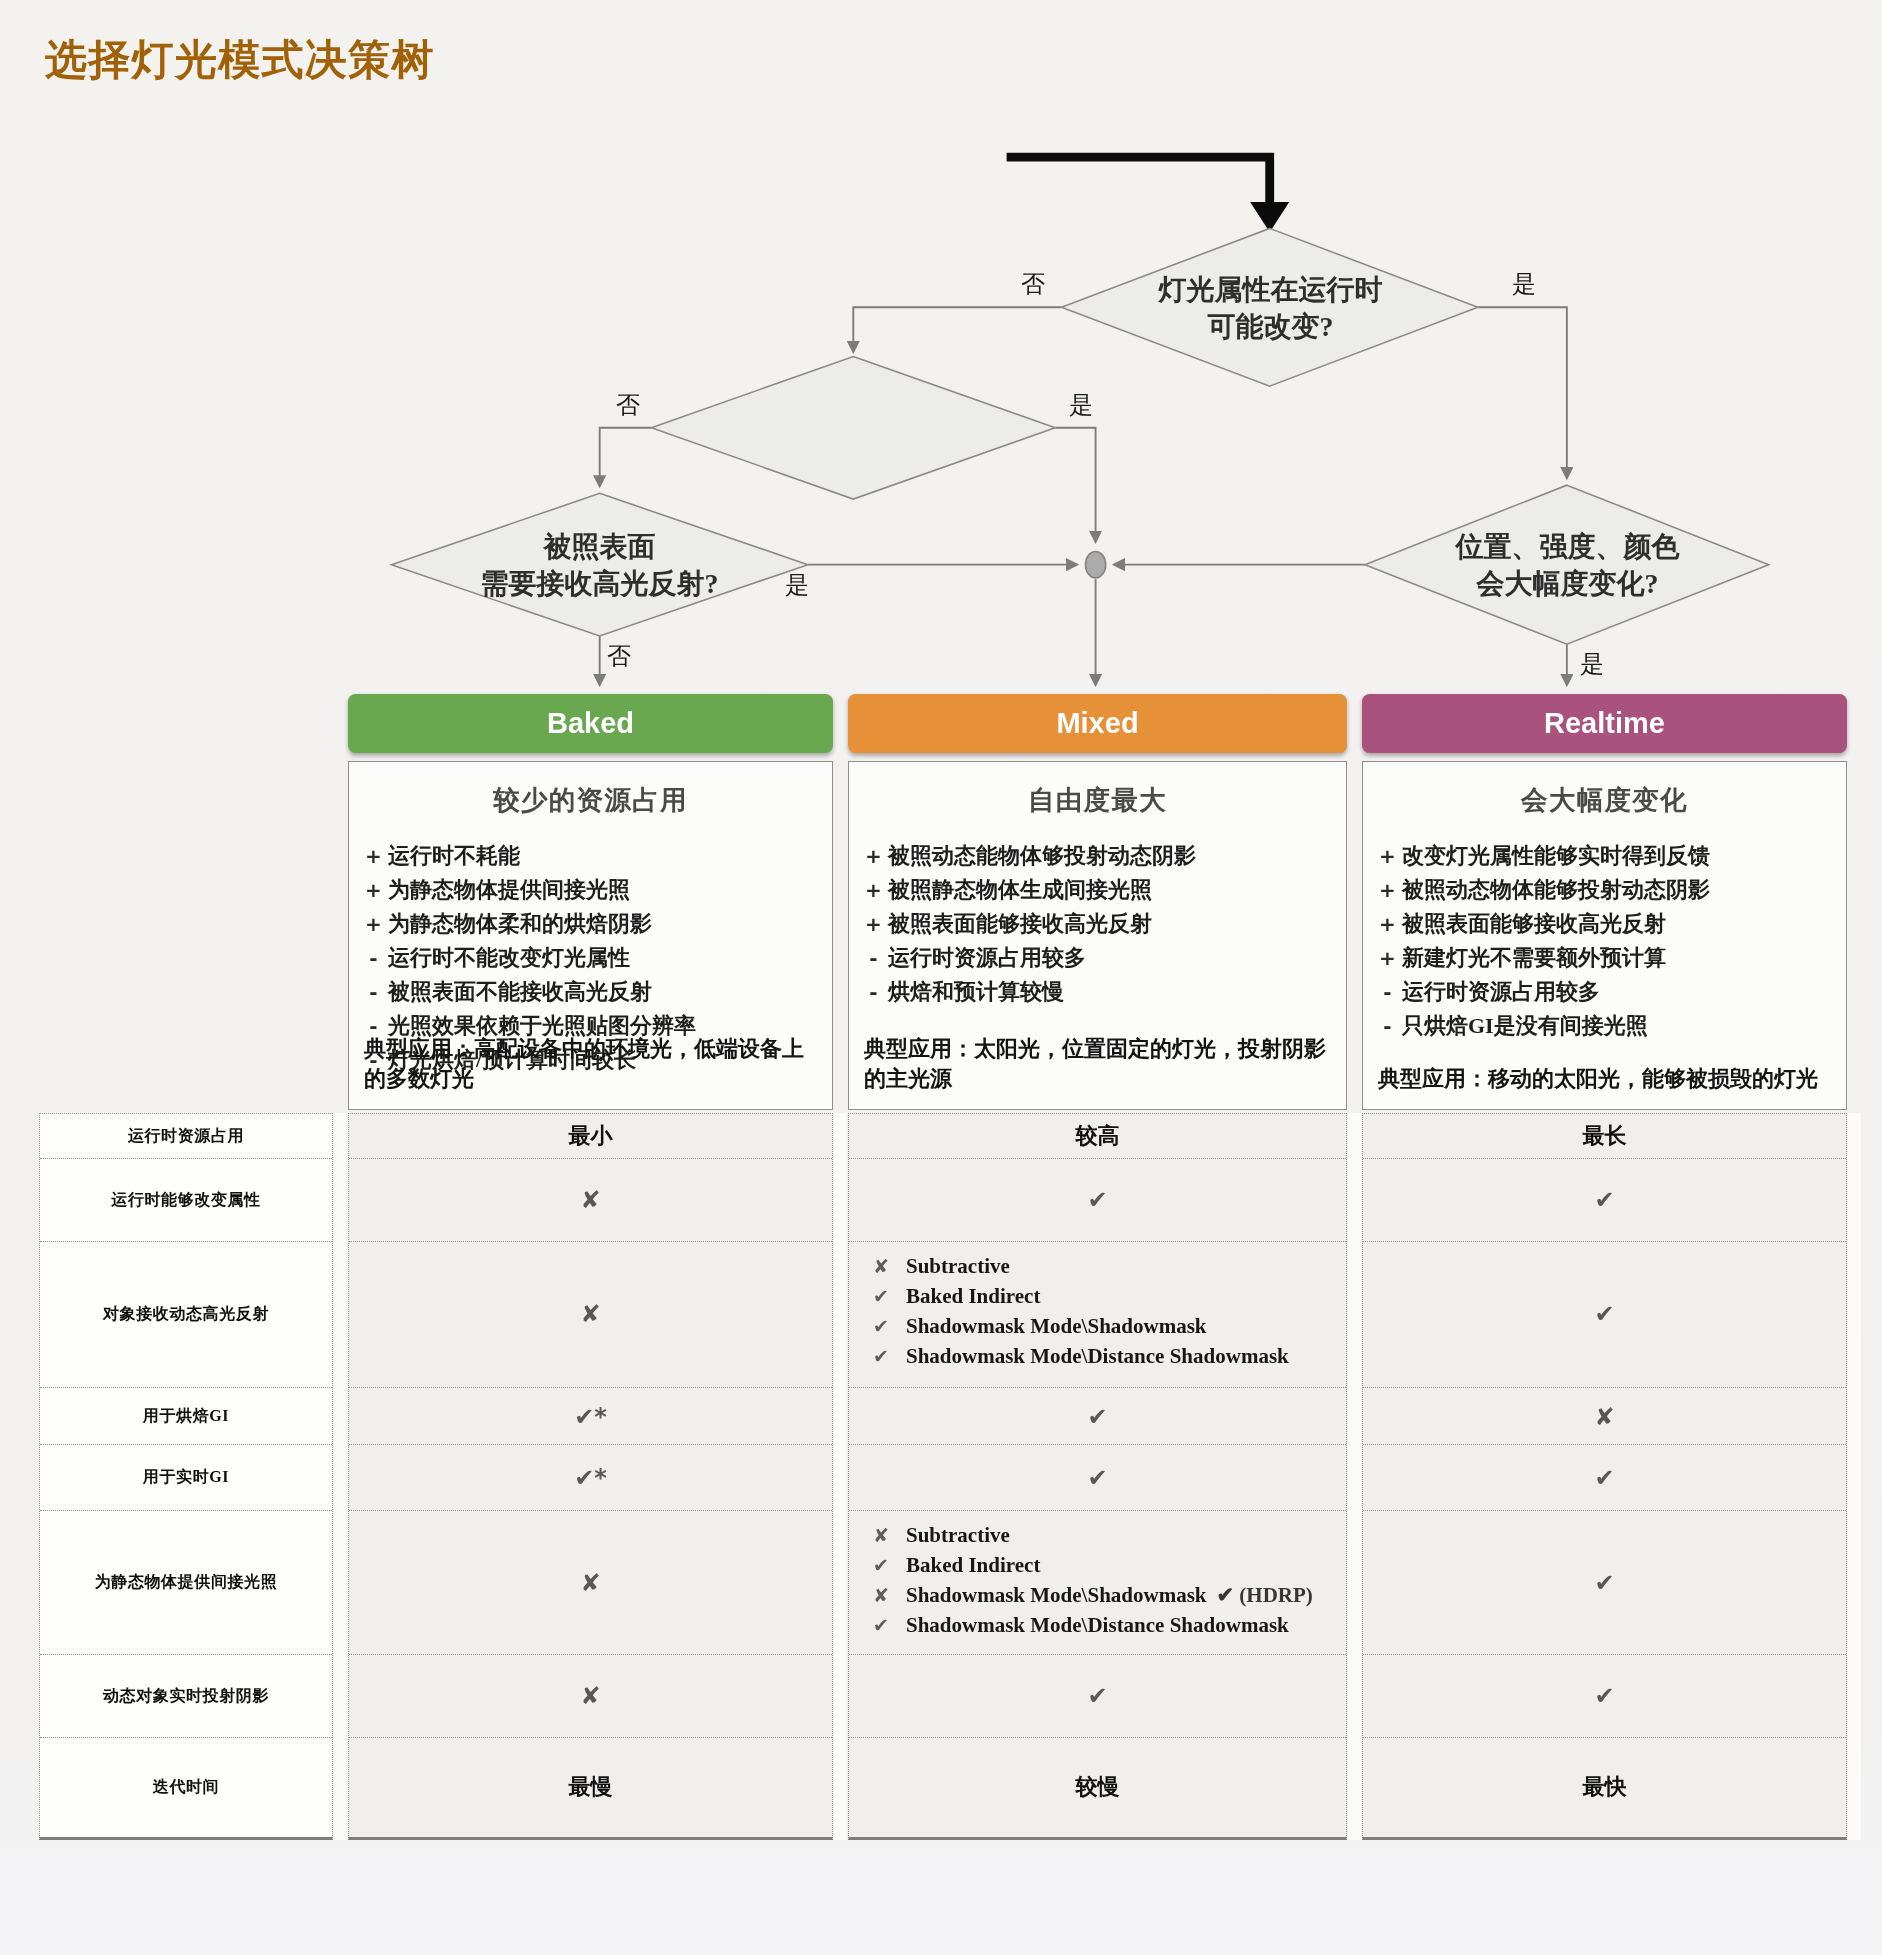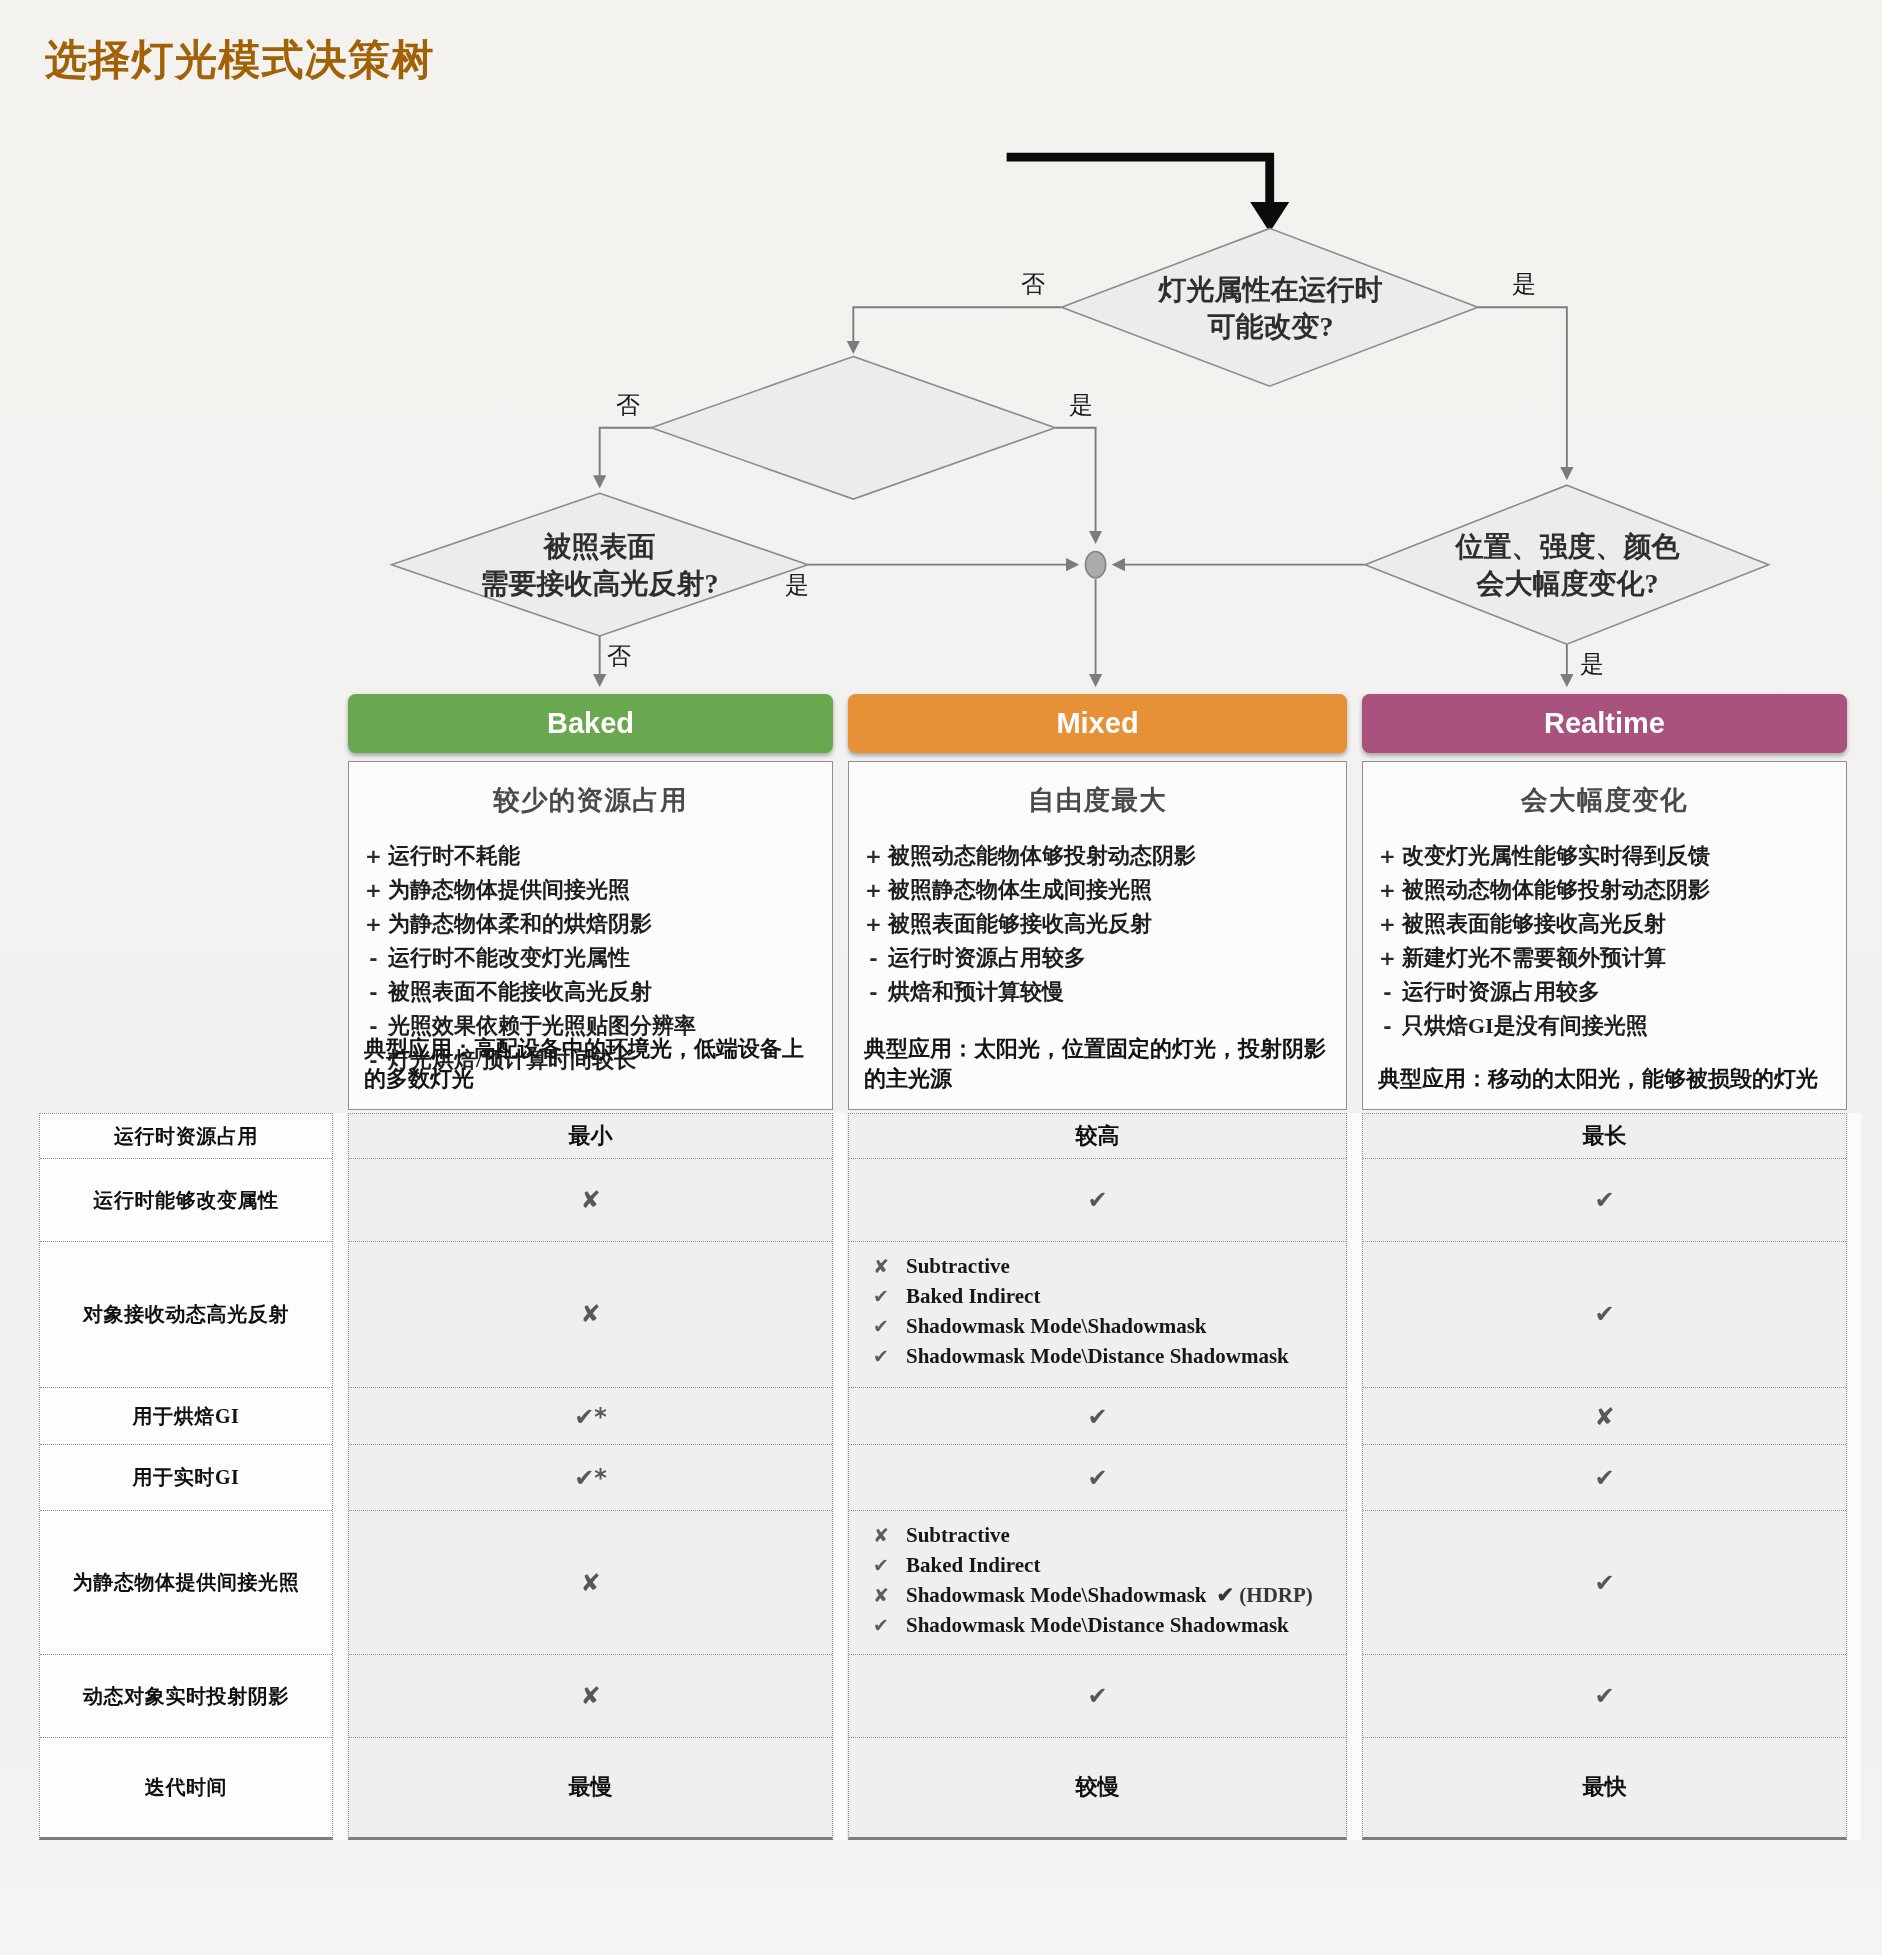--- a/index.html
+++ b/index.html
@@ -89,21 +89,21 @@
   }
   .r1{top:0;height:45px;}
   .r2{top:45px;height:83px;}
   .r3{top:127px;height:147px;}
   .r4{top:275px;height:56px;}
   .r5{top:331px;height:66px;}
   .r6{top:397px;height:144px;}
   .r7{top:541px;height:83px;}
   .r8{top:624px;height:98px;border-bottom:none;}
 
-  .rlabel{font-size:20px;font-weight:bold;color:#101010;letter-spacing:0.6px;text-align:right;}
+  .rlabel{font-size:16px;font-weight:bold;color:#101010;letter-spacing:0.6px;text-align:right;}
   .tx{font-size:22px;font-weight:bold;color:#101010;}
   .mk{font-family:"DejaVu Sans",sans-serif;font-size:24px;font-weight:bold;color:#585858;}
   .list{flex-direction:column;align-items:flex-start;justify-content:center;
         padding-left:24px;}
   .li{display:flex;align-items:baseline;height:30px;}
   .li .limk{flex:none;width:33px;font-family:"DejaVu Sans",sans-serif;
         font-size:19px;font-weight:bold;color:#5d5d5d;}
   .li .litx{font-size:21px;font-weight:bold;color:#171717;}
   .li .liex{margin-left:10px;font-size:21px;font-weight:bold;color:#373737;}
 </style>

